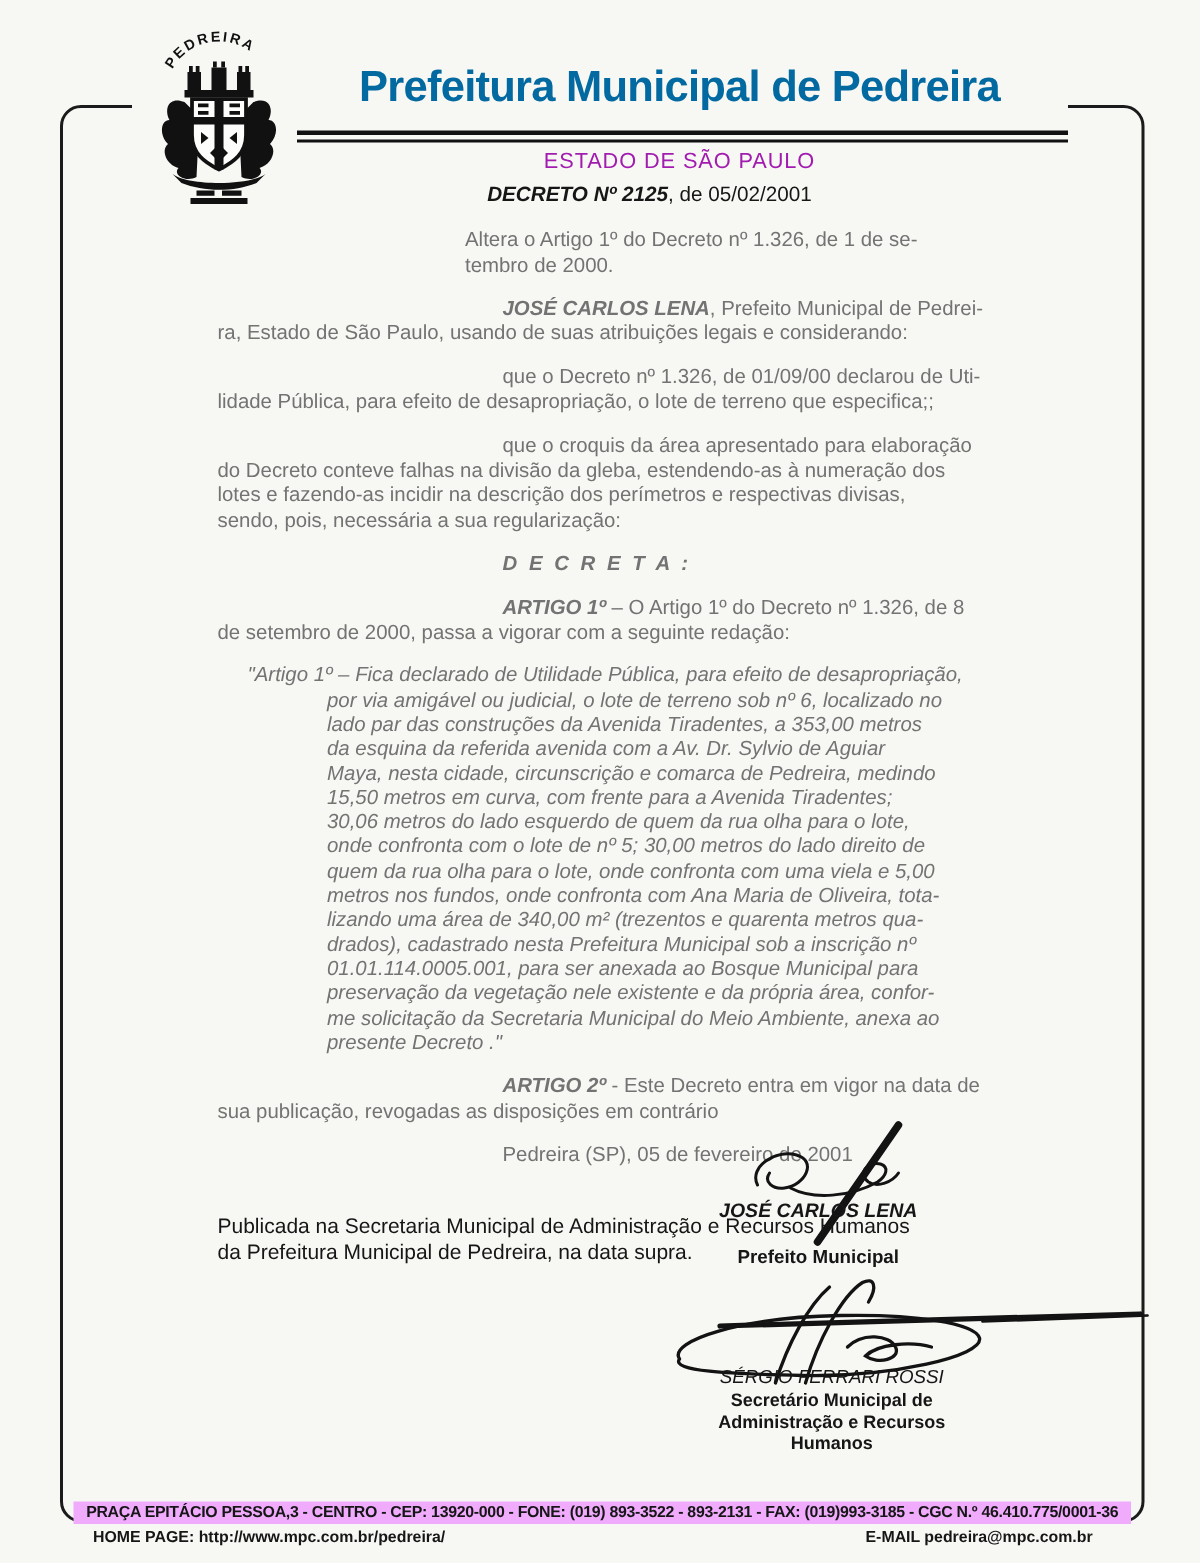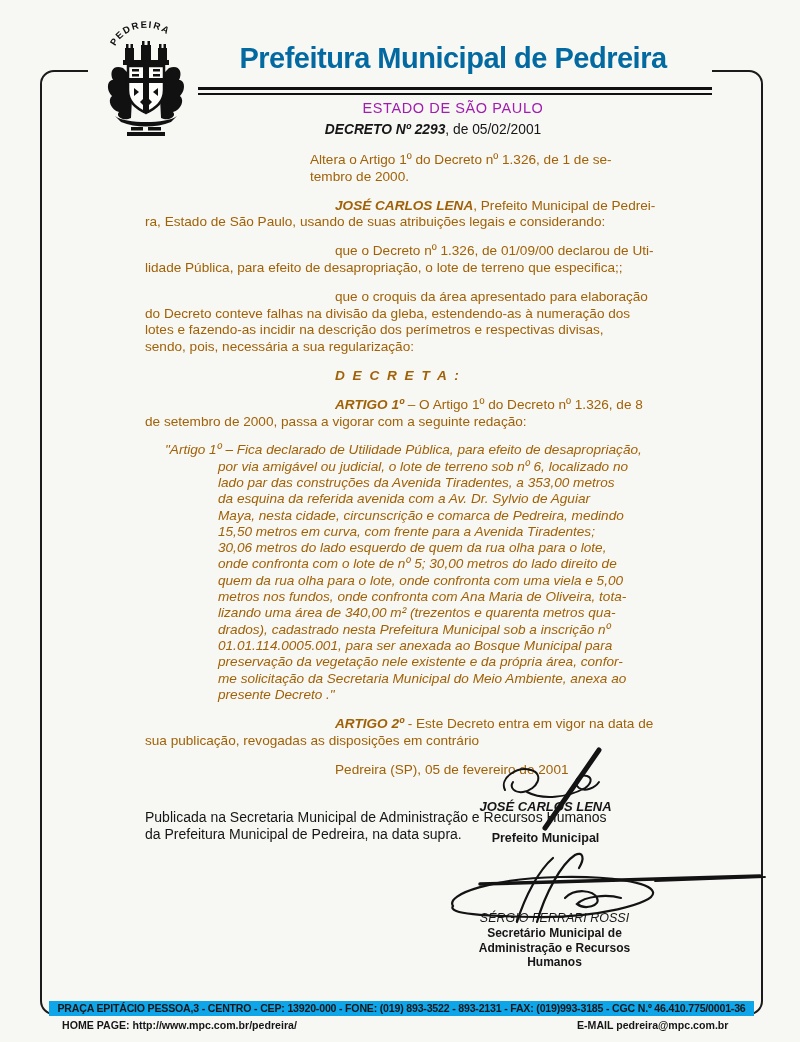--- a/index.html
+++ b/index.html
@@ -28,21 +28,21 @@
     left:192px;top:100px;width:522px;text-align:center;
     font-size:14.5px;letter-spacing:0.6px;color:#a21caf;
   }
   .decree-line{
     left:172px;top:122px;width:522px;text-align:center;font-size:13.8px;
   }
   .decree-line .num{font-weight:700;font-style:italic;}
   
   .doc{
     left:145px;top:152px;width:566px;
-    font-size:13.6px;line-height:16.8px;color:#a16207;
+    font-size:13.6px;line-height:16.8px;color:#737373;
   }
   .doc p{margin:0 0 12px 0;white-space:pre-line;}
   .p-summary{margin-left:165px !important;width:385px;}
   .indent{text-indent:190px;}
   .b-i{font-weight:700;font-style:italic;}
   .p-decreta{margin-left:190px !important;font-weight:700;font-style:italic;letter-spacing:2px;}
   .p-quote{
     font-style:italic;padding-left:73px;text-indent:-53px;
     line-height:16.3px;margin-bottom:13px !important;
   }
@@ -61,21 +61,21 @@
     left:452px;top:911px;width:205px;text-align:center;line-height:15px;
   }
   .sig-name-2 .nm{font-weight:400;font-style:italic;font-size:12.5px;}
   .sig-name-2 .rl{font-weight:700;font-size:12px;line-height:14.5px;display:block;}
   svg.sig{overflow:visible;}
   
   .footer-line1{
     left:40px;top:1001px;width:723px;text-align:center;
     font-size:10.6px;font-weight:700;letter-spacing:-0.2px;white-space:nowrap;
   }
-  .footer-line1 span{background:#0ea5e9;padding:0 8px;line-height:15px;display:inline-block;}
+  .footer-line1 span{background:#f0abfc;padding:0 8px;line-height:15px;display:inline-block;}
   .footer-hp{left:62px;top:1019px;font-size:10.6px;font-weight:700;}
   .footer-em{left:577px;top:1019px;font-size:10.6px;font-weight:700;}
 </style>
 </head>
 <body>
 
 <div class="abs frame"></div>
 <div class="abs frame-patch-top"></div>
 
 <div class="abs" style="left:101px;top:18px;width:90px;height:120px;">
@@ -125,21 +125,21 @@
       <rect x="26" y="114" width="38" height="4"></rect>
     </g>
   </svg>
 </div>
 
 <div class="abs title">Prefeitura Municipal de Pedreira</div>
 <div class="abs rule1"></div>
 <div class="abs rule2"></div>
 <div class="abs estado">ESTADO DE SÃO PAULO</div>
 <div class="abs decree-line">
-  <span class="num">DECRETO Nº 2293</span><span>, de 05/02/2001</span>
+  <span class="num">DECRETO Nº 2125</span><span>, de 05/02/2001</span>
 </div>
 
 <div class="abs doc">
   <p class="p-summary">Altera o Artigo 1º do Decreto nº 1.326, de 1 de se-
 tembro de 2000.</p>
   <p class="indent"><span class="b-i">JOSÉ CARLOS LENA</span><span>, Prefeito Municipal de Pedrei-
 ra, Estado de São Paulo, usando de suas atribuições legais e considerando:</span></p>
   <p class="indent">que o Decreto nº 1.326, de 01/09/00 declarou de Uti-
 lidade Pública, para efeito de desapropriação, o lote de terreno que especifica;;</p>
   <p class="indent">que o croquis da área apresentado para elaboração

